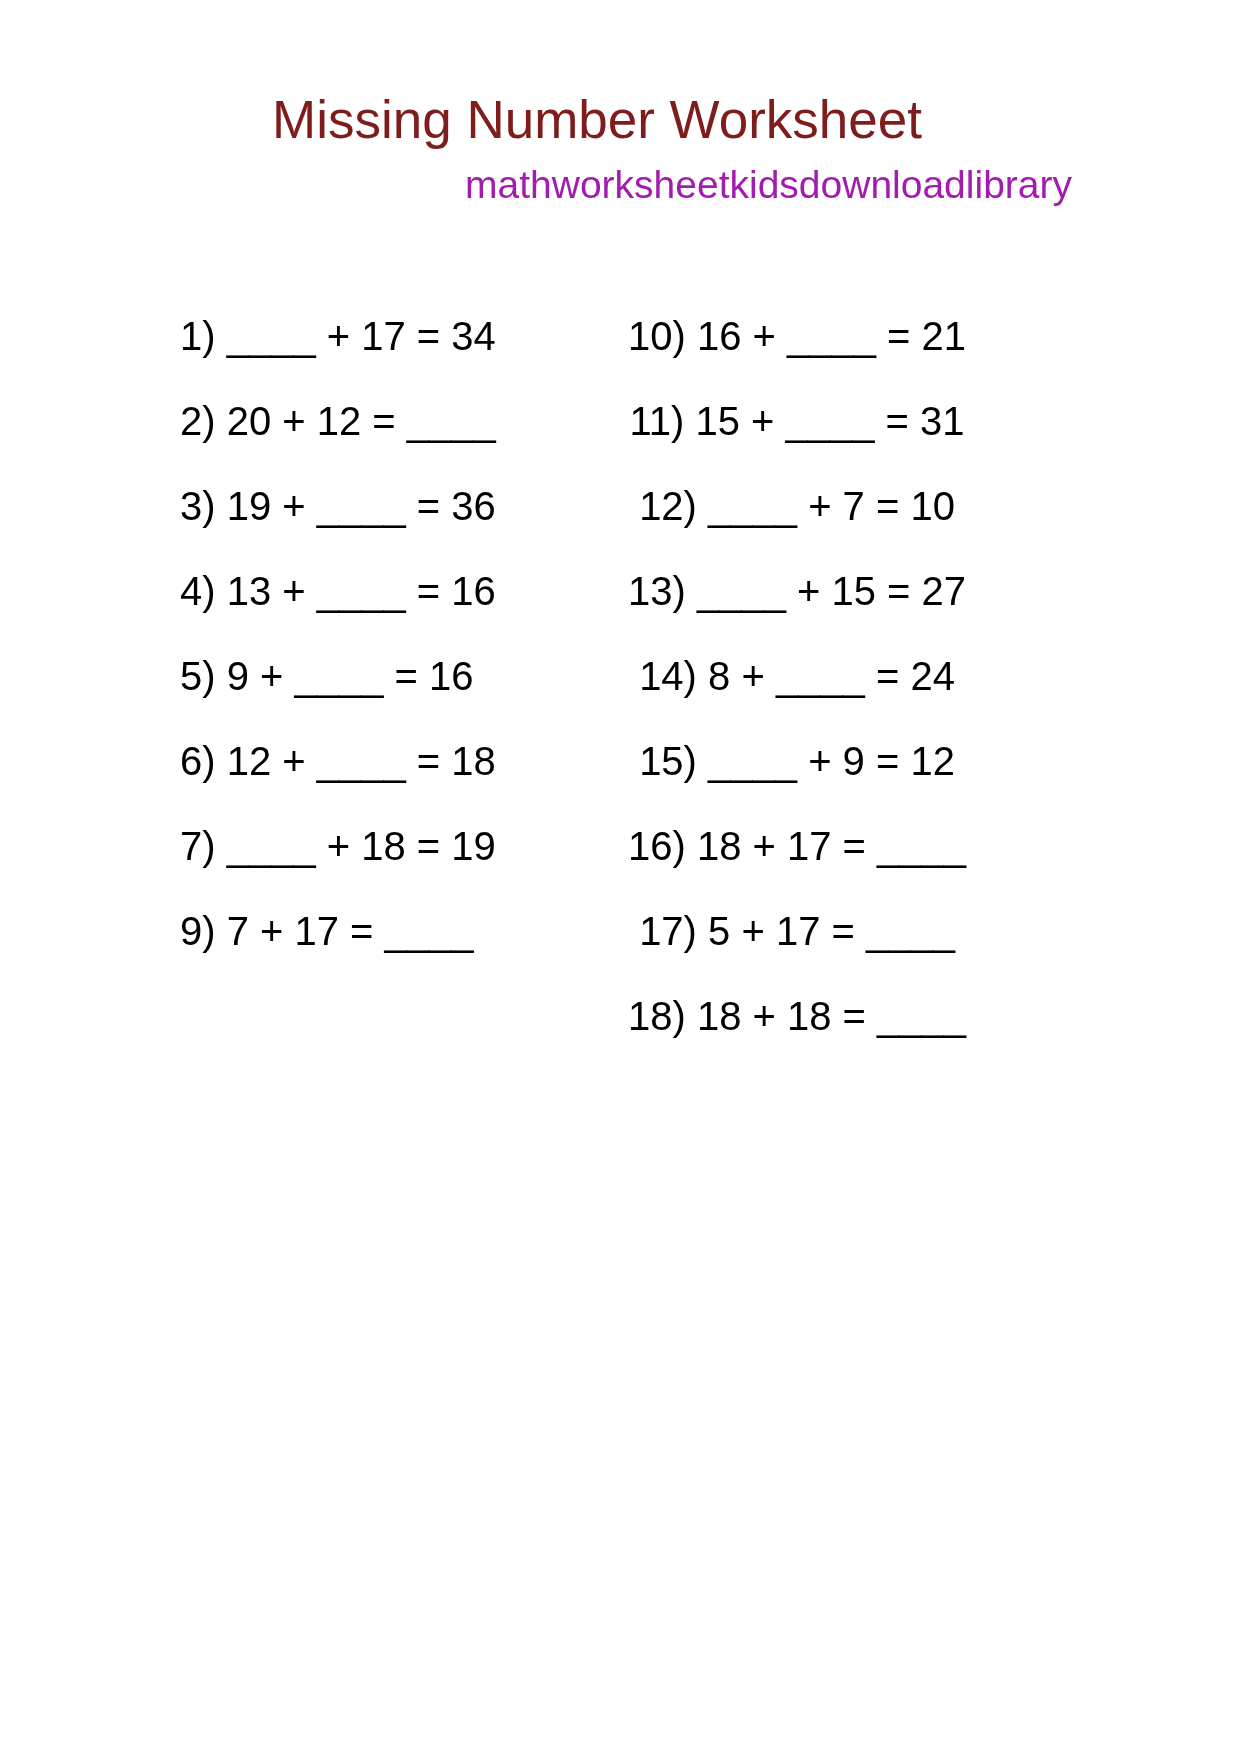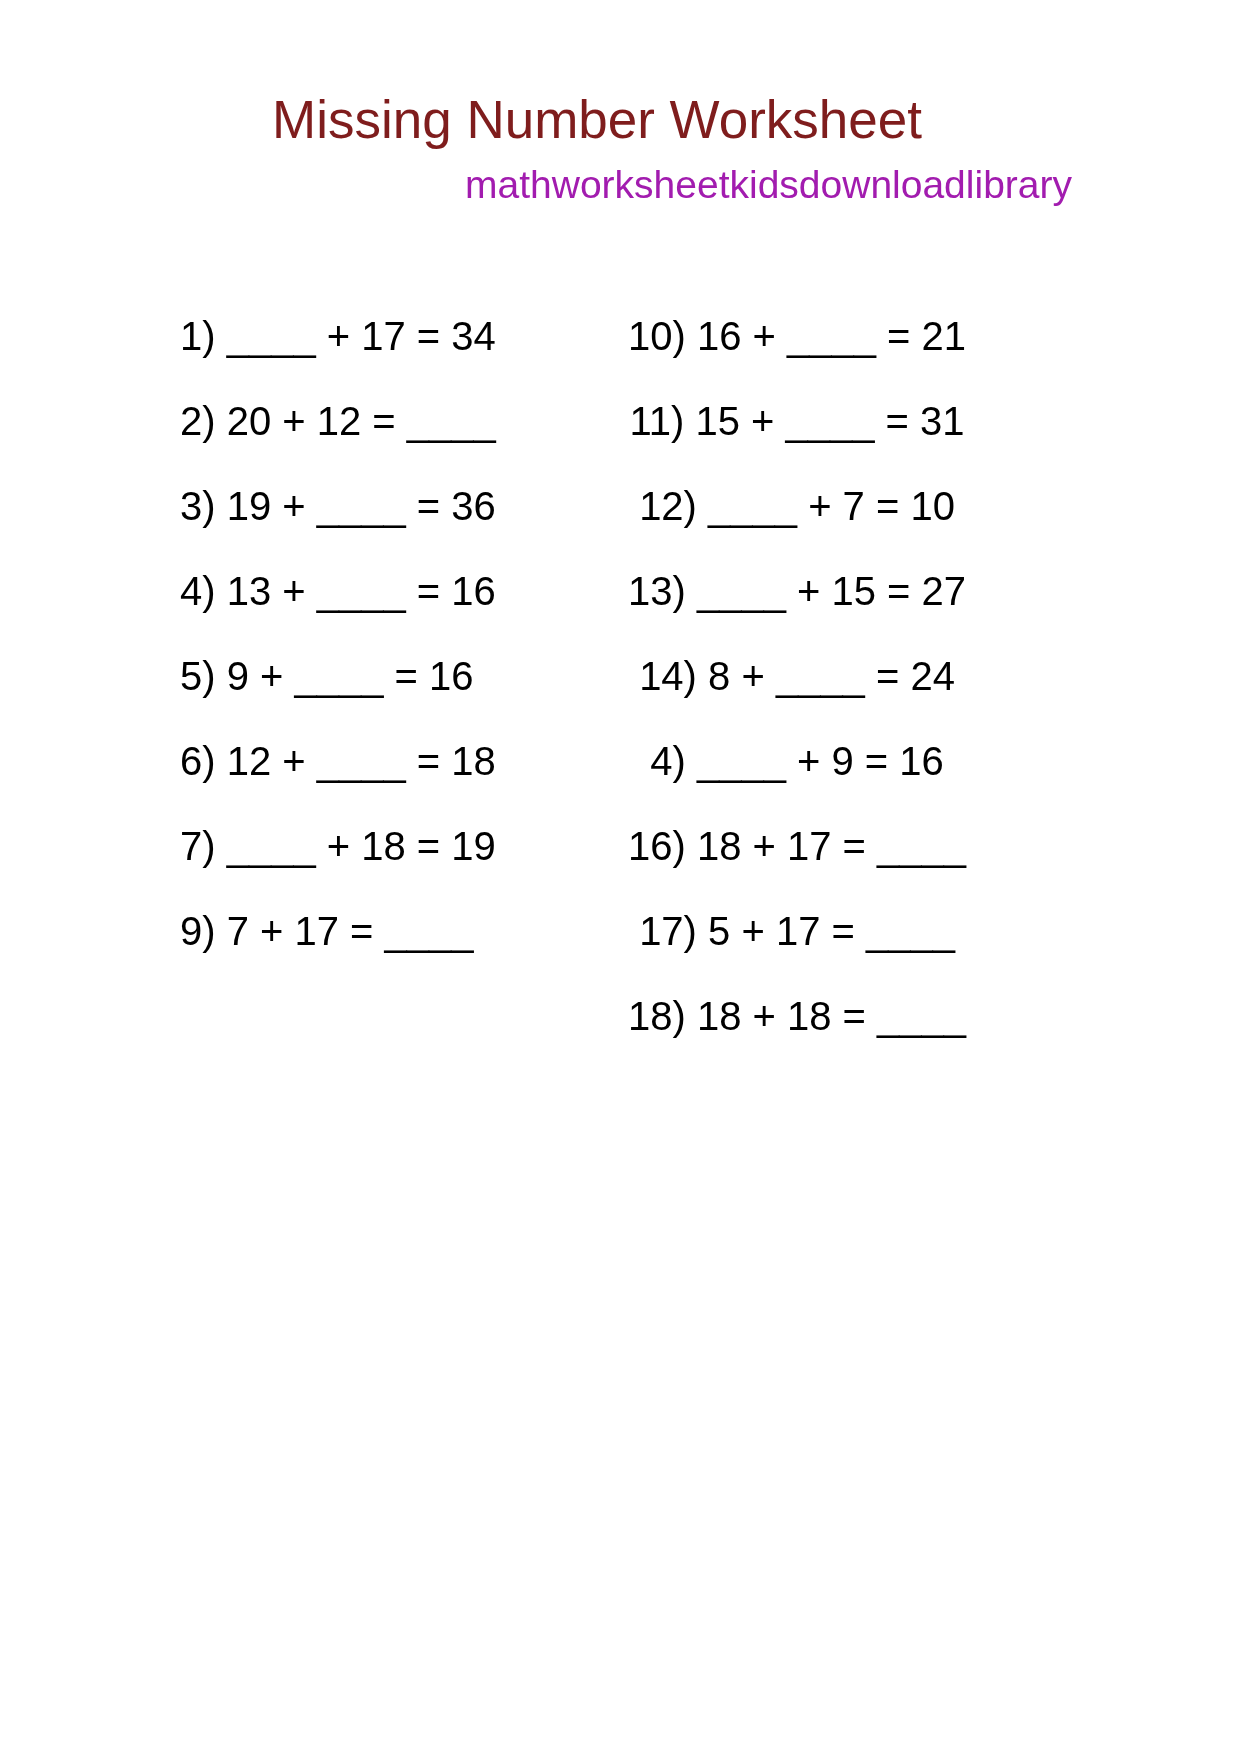--- a/index.html
+++ b/index.html
@@ -64,17 +64,17 @@
   <div class="problem">7) ____ + 18 = 19</div>
   <div class="problem">9) 7 + 17 = ____</div>
 </div>
 
 <div class="col right">
   <div class="problem">10) 16 + ____ = 21</div>
   <div class="problem">11) 15 + ____ = 31</div>
   <div class="problem">12) ____ + 7 = 10</div>
   <div class="problem">13) ____ + 15 = 27</div>
   <div class="problem">14) 8 + ____ = 24</div>
-  <div class="problem">4) ____ + 9 = 16</div>
+  <div class="problem">15) ____ + 9 = 12</div>
   <div class="problem">16) 18 + 17 = ____</div>
   <div class="problem">17) 5 + 17 = ____</div>
   <div class="problem">18) 18 + 18 = ____</div>
 </div>
 
 </body></html>

